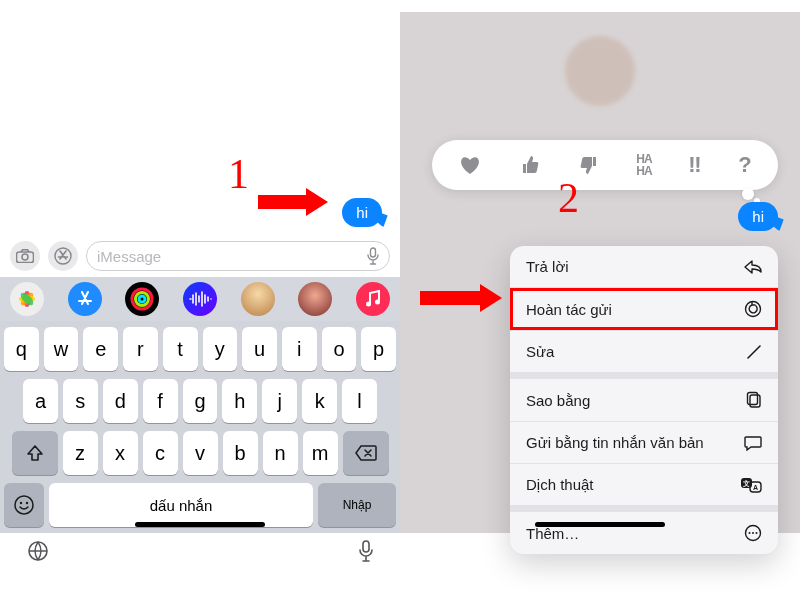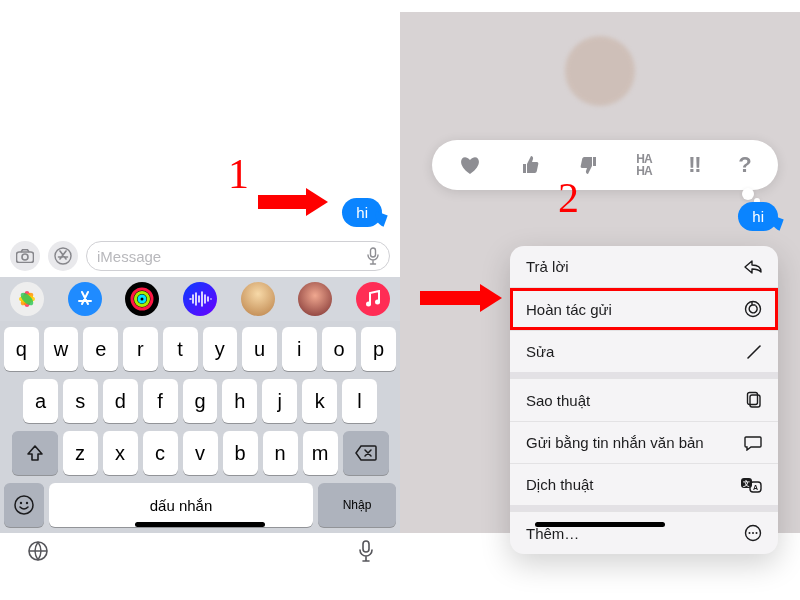--- a/index.html
+++ b/index.html
@@ -376,21 +376,21 @@
       <div class="menu-item">
         <span>Sửa</span>
         <span class="ic">
           <svg width="16" height="16" viewBox="0 0 16 16">
               <path d="M2 14 L14 2" stroke="#1c1c1e" stroke-width="1.6" stroke-linecap="round"></path>
             </svg>
         </span>
       </div>
       <div class="menu-sep"></div>
       <div class="menu-item">
-        <span>Sao thuật</span>
+        <span>Sao bằng</span>
         <span class="ic">
           <svg width="16" height="18" viewBox="0 0 16 18">
               <rect x="4" y="4" width="10" height="12" rx="2" fill="none" stroke="#1c1c1e" stroke-width="1.4"></rect>
               <rect x="1.5" y="1.5" width="10" height="12" rx="2" fill="none" stroke="#1c1c1e" stroke-width="1.4"></rect>
             </svg>
         </span>
       </div>
       <div class="menu-item">
         <span>Gửi bằng tin nhắn văn bản</span>
         <span class="ic">

